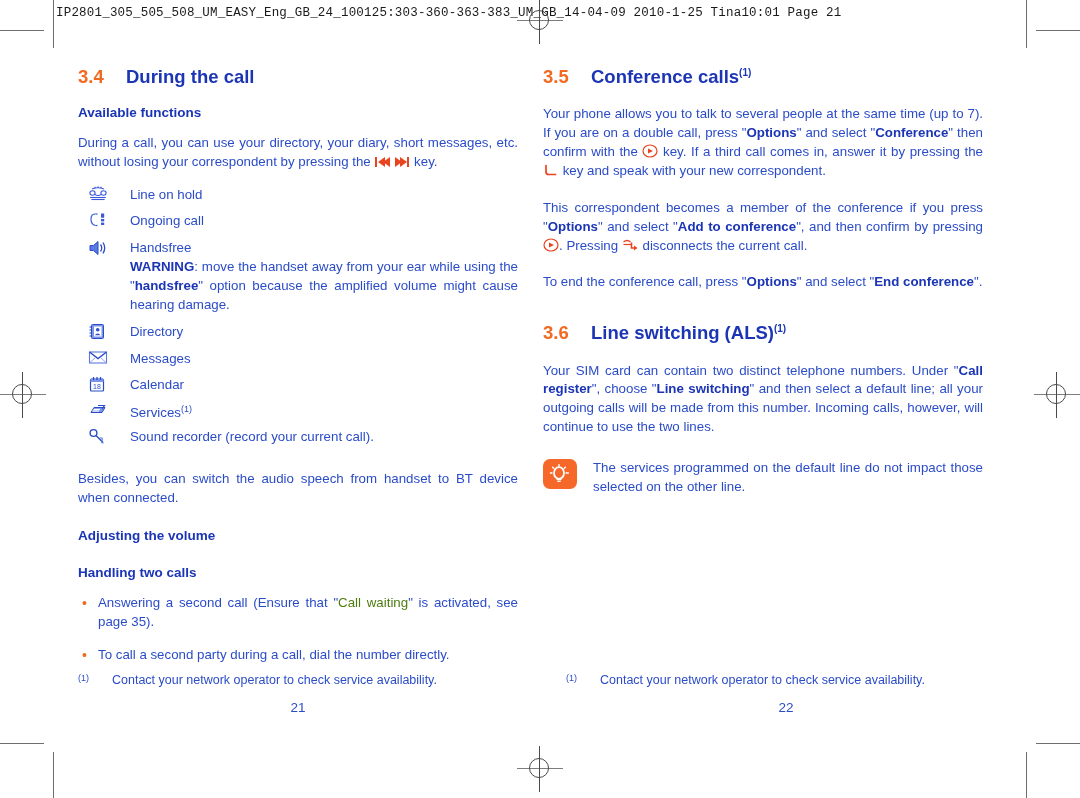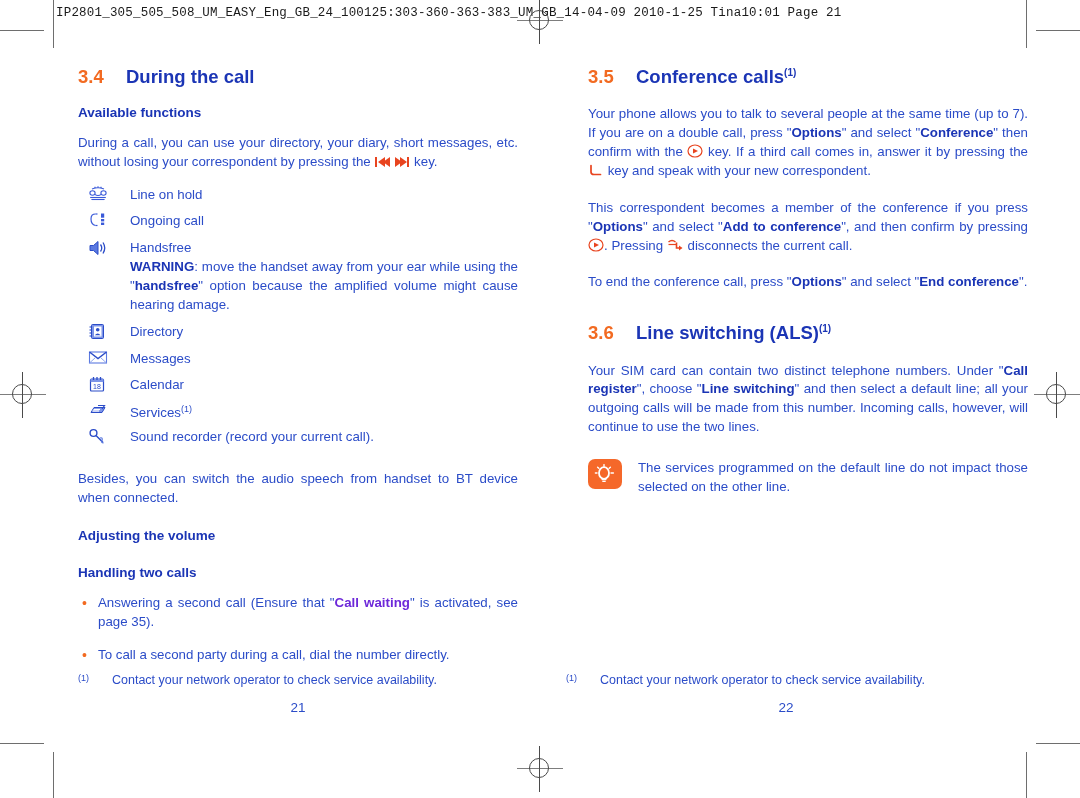--- a/index.html
+++ b/index.html
@@ -75,21 +75,21 @@
     left: 0; top: 0;
     width: 1080px;
     height: 798px;
   }
   .col {
     position: absolute;
     top: 66px;
     width: 440px;
   }
   .col-left  { left: 78px; }
-  .col-right { left: 588px; }
+  .col-right { left: 543px; }
 
   h2.section {
     margin: 0 0 18px 0;
     font-size: 18.5px;
     font-weight: bold;
     color: #1b35b5;
     line-height: 1.15;
   }
   h2.section .num {
     color: #f26a21;
@@ -169,21 +169,21 @@
     padding-left: 4px;
     box-sizing: border-box;
   }
   .bullet-text {
     flex: 1 1 auto;
     font-size: 13.3px;
     line-height: 1.42;
     text-align: justify;
     color: #2b4cc8;
   }
-  .bullet-text b { color: #6d28d9; font-weight: bold; }
+  .bullet-text b { color: #4d7c0f; font-weight: normal; }
 
   
   .tip {
     display: flex;
     align-items: flex-start;
     margin-top: 22px;
   }
   .tip-icon {
     flex: 0 0 34px;
     width: 34px;

